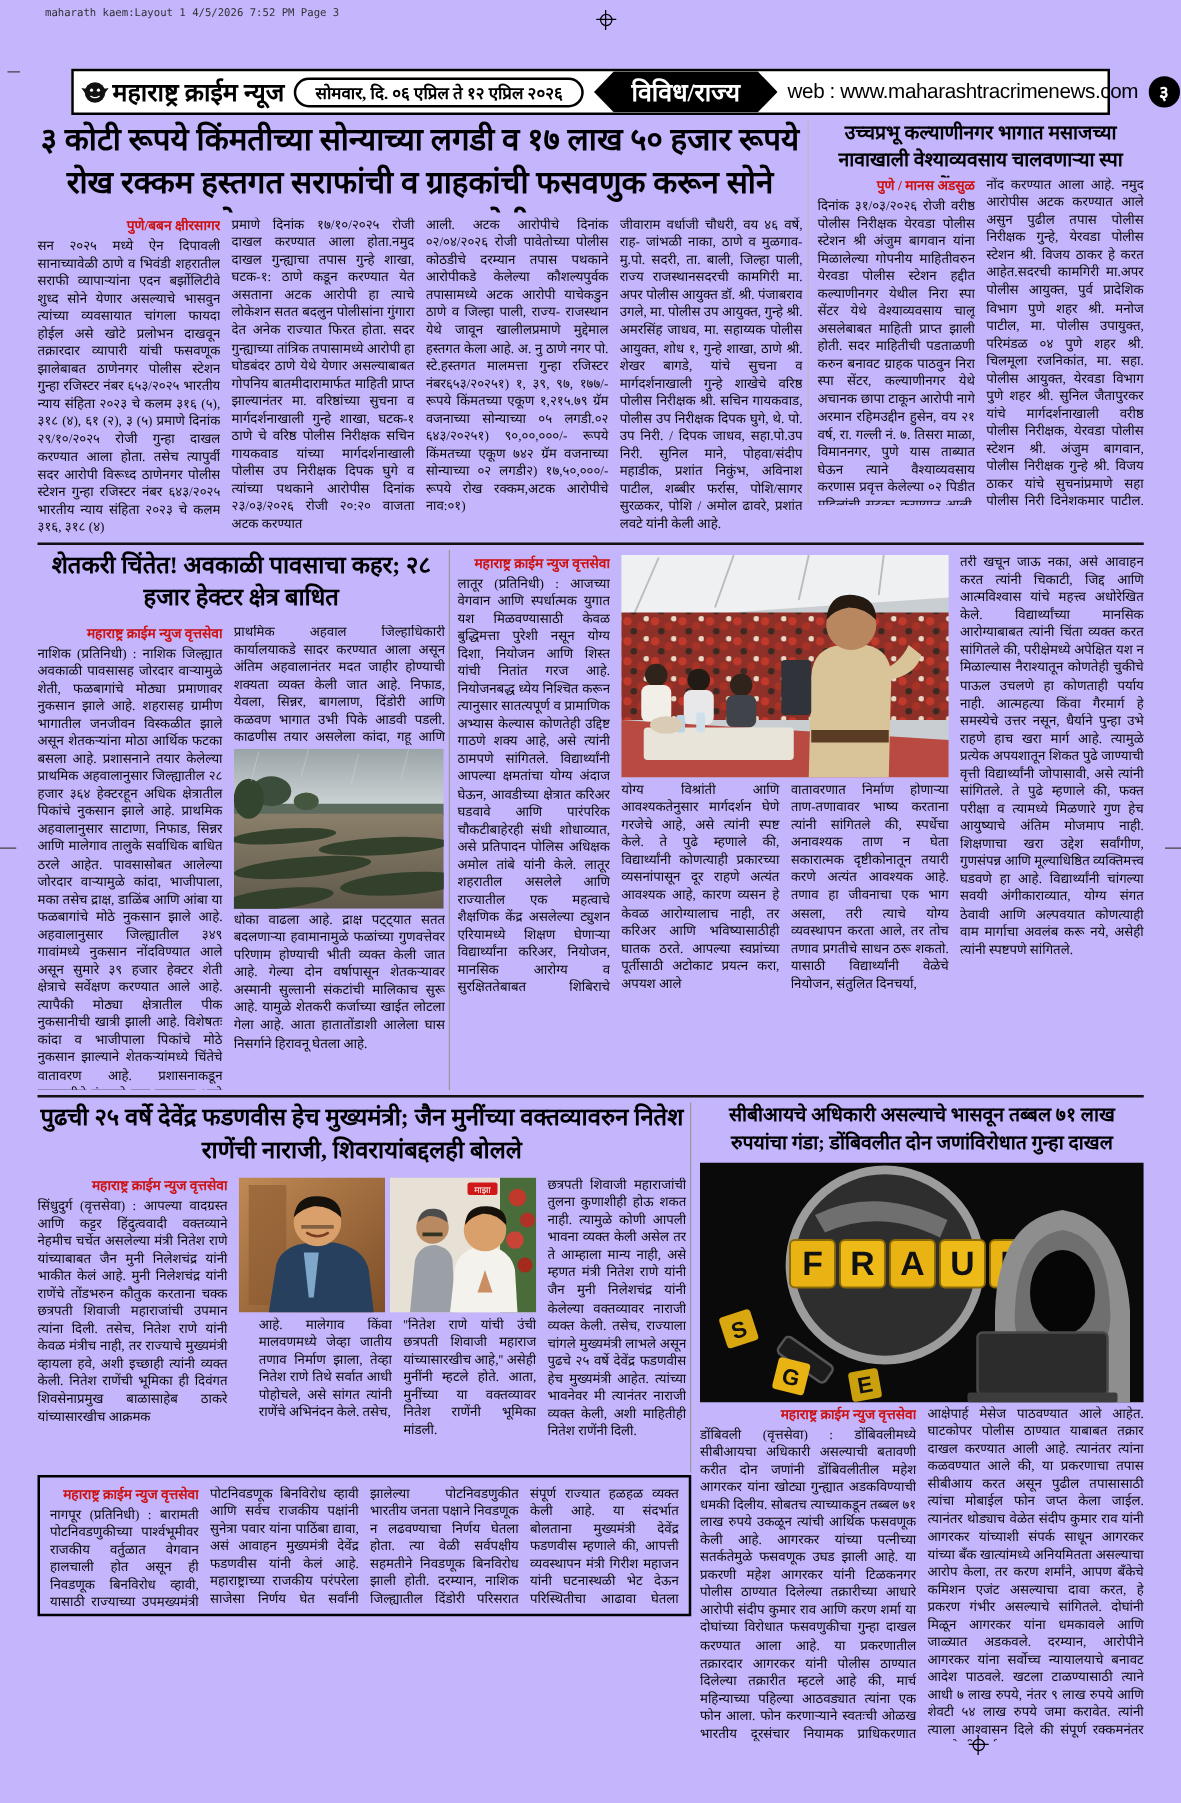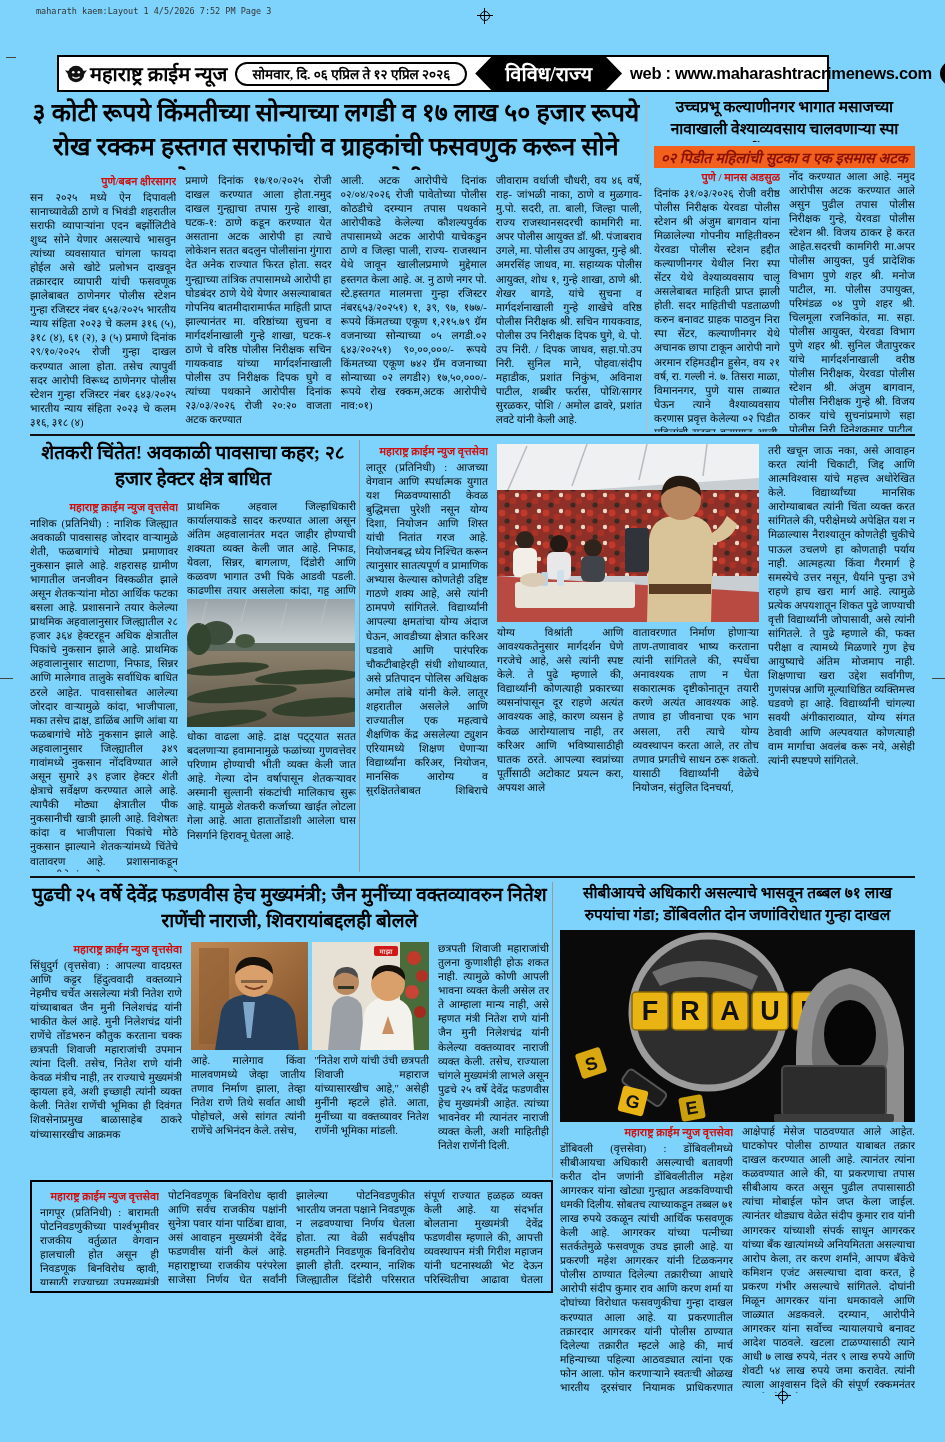--- a/index.html
+++ b/index.html
@@ -1,32 +1,32 @@
 <!DOCTYPE html>
 <html><head>
 <meta charset="utf-8">
 <style>
   * { margin:0; padding:0; box-sizing:border-box; }
   body { background:#e8e8e8; font-family:"Liberation Serif", serif; }
-  .page { position:relative; width:945px; height:1442px; background:#7dd3fc; margin:0 auto; overflow:hidden; }
+  .page { position:relative; width:945px; height:1442px; background:#c4b5fd; margin:0 auto; overflow:hidden; }
 
   .prepress { position:absolute; left:36px; top:6px; font-family:"DejaVu Sans Mono", monospace; font-size:8.5px; color:#333; }
   .regmark { position:absolute; width:16px; height:16px; }
   .regmark .c { position:absolute; left:3px; top:3px; width:10px; height:10px; border:1px solid #000; border-radius:50%; }
   .regmark .h { position:absolute; left:0; top:7px; width:16px; border-top:1px solid #000; }
   .regmark .v { position:absolute; left:7px; top:0; height:16px; border-left:1px solid #000; }
   .edgemark { position:absolute; width:13px; border-top:1px solid #444; }
 
   
-  .masthead { position:absolute; left:57px; top:55px; width:772px; height:37px; border:2px solid #000; display:flex; align-items:center; padding:0 6px; gap:8px; background:#fff; }
+  .masthead { position:absolute; left:57px; top:55px; width:831px; height:37px; border:2px solid #000; display:flex; align-items:center; padding:0 6px; gap:8px; background:#fff; }
   .mh-logo { display:flex; align-items:center; gap:3px; font-weight:bold; font-size:20px; white-space:nowrap; }
   .mh-pill { border:2px solid #000; border-radius:16px; padding:1px 15px; font-size:13.5px; font-weight:bold; white-space:nowrap; }
   .mh-band { background:#000; color:#fff; font-weight:bold; font-size:20px; padding:3px 30px; white-space:nowrap;
              clip-path: polygon(0 50%, 16px 0, calc(100% - 16px) 0, 100% 50%, calc(100% - 16px) 100%, 16px 100%); }
-  .mh-web { font-family:"Liberation Sans", sans-serif; font-weight:bold; font-size:16.5px; white-space:nowrap; letter-spacing:-0.3px; }
+  .mh-web { font-family:"Liberation Sans", sans-serif; font-weight:normal; font-size:16.5px; white-space:nowrap; letter-spacing:-0.3px; }
   .mh-page { width:25px; height:25px; background:#000; color:#fff; border-radius:50%; display:flex; align-items:center; justify-content:center; font-size:15px; font-weight:bold; flex:0 0 auto; }
 
   
   .article { position:absolute; }
   .hl { font-weight:bold; color:#000; text-align:center; }
   .hl-xl { font-size:25px; line-height:1.35; }
   .hl-lg { font-size:25px; line-height:1.3; text-align:left; }
   .hl-md { font-size:19px; line-height:1.35; }
   .hl-sm { font-size:15.5px; line-height:1.4; }
   .subhead { background:#f2601c; color:#8a1200; font-weight:bold; font-style:italic; text-align:center; font-size:14.5px; padding:1px 0; margin:4px 0 2px; }
@@ -82,21 +82,20 @@
         <span>सन २०२५ मध्ये ऐन दिपावली सानाच्यावेळी ठाणे व भिवंडी शहरातील सराफी व्यापाऱ्यांना एदन बर्झोलिटीवे शुध्द सोने येणार असल्याचे भासवुन त्यांच्या व्यवसायात चांगला फायदा होईल असे खोटे प्रलोभन दाखवून तक्रारदार व्यापारी यांची फसवणूक झालेबाबत ठाणेनगर पोलीस स्टेशन गुन्हा रजिस्टर नंबर ६५३/२०२५ भारतीय न्याय संहिता २०२३ चे कलम ३१६ (५), ३१८ (४), ६१ (२), ३ (५) प्रमाणे दिनांक २९/१०/२०२५ रोजी गुन्हा दाखल करण्यात आला होता. तसेच त्यापुर्वी सदर आरोपी विरूध्द ठाणेनगर पोलीस स्टेशन गुन्हा रजिस्टर नंबर ६४३/२०२५ भारतीय न्याय संहिता २०२३ चे कलम ३१६, ३१८ (४)</span>
       </div>
       <div class="col">प्रमाणे दिनांक १७/१०/२०२५ रोजी दाखल करण्यात आला होता.नमुद दाखल गुन्ह्याचा तपास गुन्हे शाखा, घटक-१: ठाणे कडून करण्यात येत असताना अटक आरोपी हा त्याचे लोकेशन सतत बदलुन पोलीसांना गुंगारा देत अनेक राज्यात फिरत होता. सदर गुन्ह्याच्या तांत्रिक तपासामध्ये आरोपी हा घोडबंदर ठाणे येथे येणार असल्याबाबत गोपनिय बातमीदारामार्फत माहिती प्राप्त झाल्यानंतर मा. वरिष्ठांच्या सुचना व मार्गदर्शनाखाली गुन्हे शाखा, घटक-१ ठाणे चे वरिष्ठ पोलीस निरीक्षक सचिन गायकवाड यांच्या मार्गदर्शनाखाली पोलीस उप निरीक्षक दिपक घुगे व त्यांच्या पथकाने आरोपीस दिनांक २३/०३/२०२६ रोजी २०:२० वाजता अटक करण्यात</div>
       <div class="col">आली. अटक आरोपीचे दिनांक ०२/०४/२०२६ रोजी पावेतोच्या पोलीस कोठडीचे दरम्यान तपास पथकाने आरोपीकडे केलेल्या कौशल्यपुर्वक तपासामध्ये अटक आरोपी याचेकडुन ठाणे व जिल्हा पाली, राज्य- राजस्थान येथे जावून खालीलप्रमाणे मुद्देमाल हस्तगत केला आहे. अ. नु ठाणे नगर पो. स्टे.हस्तगत मालमत्ता गुन्हा रजिस्टर नंबर६५३/२०२५१) १, ३९, ९७, १७७/- रूपये किंमतच्या एकूण १,२१५.७९ ग्रॅम वजनाच्या सोन्याच्या ०५ लगडी.०२ ६४३/२०२५१) ९०,००,०००/- रूपये किंमतच्या एकूण ७४२ ग्रॅम वजनाच्या सोन्याच्या ०२ लगडी२) १७,५०,०००/- रूपये रोख रक्कम,अटक आरोपीचे नाव:०१)</div>
       <div class="col">जीवाराम वर्धाजी चौधरी, वय ४६ वर्षे, राह- जांभळी नाका, ठाणे व मुळगाव- मु.पो. सदरी, ता. बाली, जिल्हा पाली, राज्य राजस्थानसदरची कामगिरी मा. अपर पोलीस आयुक्त डॉ. श्री. पंजाबराव उगले, मा. पोलीस उप आयुक्त, गुन्हे श्री. अमरसिंह जाधव, मा. सहाय्यक पोलीस आयुक्त, शोध १, गुन्हे शाखा, ठाणे श्री. शेखर बागडे, यांचे सुचना व मार्गदर्शनाखाली गुन्हे शाखेचे वरिष्ठ पोलीस निरीक्षक श्री. सचिन गायकवाड, पोलीस उप निरीक्षक दिपक घुगे, थे. पो. उप निरी. / दिपक जाधव, सहा.पो.उप निरी. सुनिल माने, पोहवा/संदीप महाडीक, प्रशांत निकुंभ, अविनाश पाटील, शब्बीर फर्रास, पोशि/सागर सुरळकर, पोशि / अमोल ढावरे, प्रशांत लवटे यांनी केली आहे.</div>
     </div>
   </div>
 
   <div class="article" style="left:646px; top:96px; width:269px; border-left:1px solid #bbb; padding-left:7px;">
     <div class="hl hl-sm" style="height:46px; overflow:hidden;">उच्चप्रभू कल्याणीनगर भागात मसाजच्या नावाखाली वेश्याव्यवसाय चालवणाऱ्या स्पा सेंटरवर छापा</div>
-    <div class="subhead">०२ पिडीत महिलांची सुटका व एक इसमास अटक</div>
     <div class="cols" style="height:262px;">
       <div class="col">
         <div class="byline">पुणे / मानस अडसुळ</div>
         <span>दिनांक ३१/०३/२०२६ रोजी वरीष्ठ पोलीस निरीक्षक येरवडा पोलीस स्टेशन श्री अंजुम बागवान यांना मिळालेल्या गोपनीय माहितीवरुन येरवडा पोलीस स्टेशन हद्दीत कल्याणीनगर येथील निरा स्पा सेंटर येथे वेश्याव्यवसाय चालू असलेबाबत माहिती प्राप्त झाली होती. सदर माहितीची पडताळणी करुन बनावट ग्राहक पाठवुन निरा स्पा सेंटर, कल्याणीनगर येथे अचानक छापा टाकून आरोपी नागे अरमान रहिमउद्दीन हुसेन, वय २१ वर्ष, रा. गल्ली नं. ७. तिसरा माळा, विमाननगर, पुणे यास ताब्यात घेऊन त्याने वैश्याव्यवसाय करणास प्रवृत्त केलेल्या ०२ पिडीत महिलांची सुटका करण्यात आली. सदर प्रकरणी सदर आरोपीविरुध्द दि.०१/०४/२०२६ रोजी येरवडा पोलीस स्टेशन गु.र.नं.२०९/२०२६ भा. न्या. सं.क. १४३ (१) (३), ३(५) सह अनैतिक व्यापार प्रतिबंधक अधिनियम कलम ३.४.५ प्रमाणे गुन्हा</span>
       </div>
       <div class="col">नोंद करण्यात आला आहे. नमुद आरोपीस अटक करण्यात आले असुन पुढील तपास पोलीस निरीक्षक गुन्हे, येरवडा पोलीस स्टेशन श्री. विजय ठाकर हे करत आहेत.सदरची कामगिरी मा.अपर पोलीस आयुक्त, पुर्व प्रादेशिक विभाग पुणे शहर श्री. मनोज पाटील, मा. पोलीस उपायुक्त, परिमंडळ ०४ पुणे शहर श्री. चिलमूला रजनिकांत, मा. सहा. पोलीस आयुक्त, येरवडा विभाग पुणे शहर श्री. सुनिल जैतापुरकर यांचे मार्गदर्शनाखाली वरीष्ठ पोलीस निरीक्षक, येरवडा पोलीस स्टेशन श्री. अंजुम बागवान, पोलीस निरीक्षक गुन्हे श्री. विजय ठाकर यांचे सुचनांप्रमाणे सहा पोलीस निरी दिनेशकुमार पाटील, पोलीस उप-निरीक्षक महेश फटांगरे, परी गपोजनि शुभांगी चव्हाण, पोलीस अंमलदार कांबळे, मुकुंद कोकणे, शैलेश वाबळे, गणेश पालवे, साईनाथ म्हस्के, मोनिका पवार, दिव्या मोरे, सपना म्याना व सुवर्णा साळोखे यांनी केलेली आहे.</div>
     </div>
   </div>
 
   <div class="hrule" style="left:30px; top:434px; width:885px;"></div>
@@ -248,21 +247,21 @@
             <g>
               <path d="M48 108 L52 72 Q56 56 76 55 Q96 56 100 74 L102 108 Z" fill="#f4f2ec"></path>
               <circle cx="76" cy="42" r="17" fill="#d9a06b"></circle>
               <path d="M60 38 Q61 22 78 23 Q94 24 93 38 Q84 28 74 29 Q65 31 60 38 Z" fill="#17110c"></path>
               <path d="M70 92 L82 92 L76 74 Z" fill="#c98f62"></path>
             </g>
             <rect x="62" y="4" width="24" height="10" rx="2" fill="#d01818"></rect>
             <text x="74" y="12" font-size="7" fill="#fff" text-anchor="middle">माझा</text>
           </svg>
         </div>
-        <div class="cols" style="height:116px; margin-top:4px;">
+        <div class="cols" style="height:116px; margin-top:4px;margin-left:16px;">
           <div class="col">आहे. मालेगाव किंवा मालवणमध्ये जेव्हा जातीय तणाव निर्माण झाला, तेव्हा नितेश राणे तिथे सर्वात आधी पोहोचले, असे सांगत त्यांनी राणेंचे अभिनंदन केले. तसेच,</div>
           <div class="col">''नितेश राणे यांची उंची छत्रपती शिवाजी महाराज यांच्यासारखीच आहे,'' असेही मुनींनी म्हटले होते. आता, मुनींच्या या वक्तव्यावर नितेश राणेंनी भूमिका मांडली.</div>
         </div>
       </div>
       <div class="col">छत्रपती शिवाजी महाराजांची तुलना कुणाशीही होऊ शकत नाही. त्यामुळे कोणी आपली भावना व्यक्त केली असेल तर ते आम्हाला मान्य नाही, असे म्हणत मंत्री नितेश राणे यांनी जैन मुनी निलेशचंद्र यांनी केलेल्या वक्तव्यावर नाराजी व्यक्त केली. तसेच, राज्याला चांगले मुख्यमंत्री लाभले असून पुढचे २५ वर्षे देवेंद्र फडणवीस हेच मुख्यमंत्री आहेत. त्यांच्या भावनेवर मी त्यानंतर नाराजी व्यक्त केली, अशी माहितीही नितेश राणेंनी दिली.</div>
     </div>
   </div>
 
   <div class="vrule" style="left:552px; top:882px; height:296px;"></div>
 

